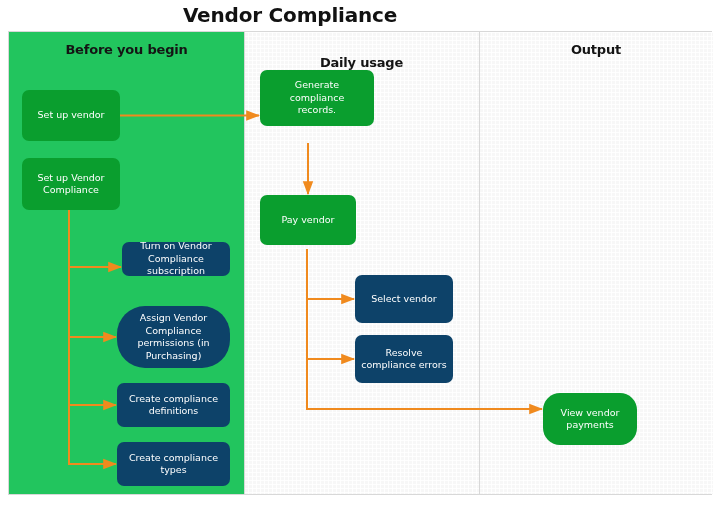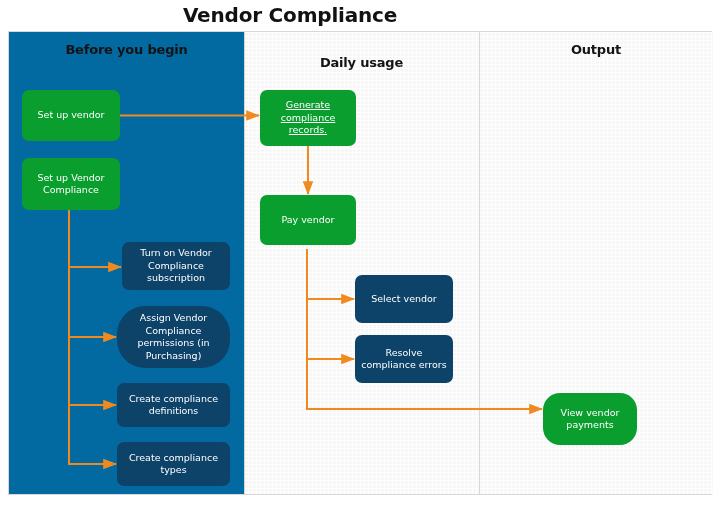--- a/index.html
+++ b/index.html
@@ -32,21 +32,21 @@
     letter-spacing: -0.2px;
   }
   .frame {
     position: absolute;
     left: 8px;
     top: 31px;
     width: 704px;
     height: 464px;
     border: 1px solid #d8d8d8;
     box-sizing: border-box;
-    background: #0369a1;
+    background: #22c55e;
   }
   .lane {
     position: absolute;
     top: 0;
     height: 100%;
     box-sizing: border-box;
   }
   .lane.shaded {
     background-color: #f7f7f7;
     background-image:
@@ -130,32 +130,32 @@
       <path d="M308,143 L308,194"></path>
       <path d="M307,249 L307,299 L354,299"></path>
       <path d="M307,249 L307,359 L354,359"></path>
       <path d="M307,249 L307,409 L542,409"></path>
     </g>
   </svg>
 
   <div class="node green" style="left:22px;top:90px;width:98px;height:51px;"><span>Set up vendor</span></div>
   <div class="node green" style="left:22px;top:158px;width:98px;height:52px;"><span>Set up Vendor
 Compliance</span></div>
-  <div class="node navy" style="left:122px;top:242px;width:108px;height:48px;"><span>Turn on Vendor
+  <div class="node navy" style="left:122px;top:242px;width:108px;height:34px;"><span>Turn on Vendor
 Compliance
 subscription</span></div>
   <div class="node navy" style="left:117px;top:306px;width:113px;height:62px;border-radius:28px;"><span>Assign Vendor
 Compliance
 permissions (in
 Purchasing)</span></div>
   <div class="node navy" style="left:117px;top:383px;width:113px;height:44px;"><span>Create compliance
 definitions</span></div>
   <div class="node navy" style="left:117px;top:442px;width:113px;height:44px;"><span>Create compliance
 types</span></div>
-  <div class="node green" style="left:260px;top:90px;width:96px;height:56px;text-decoration:underline;"><span>Generate
+  <div class="node green" style="left:260px;top:70px;width:114px;height:56px;"><span>Generate
 compliance
 records.</span></div>
   <div class="node green" style="left:260px;top:195px;width:96px;height:50px;"><span>Pay vendor</span></div>
   <div class="node navy" style="left:355px;top:275px;width:98px;height:48px;"><span>Select vendor</span></div>
   <div class="node navy" style="left:355px;top:335px;width:98px;height:48px;"><span>Resolve
 compliance errors</span></div>
   <div class="node green" style="left:543px;top:393px;width:94px;height:52px;border-radius:17px;"><span>View vendor
 payments</span></div>
 
 </div>

